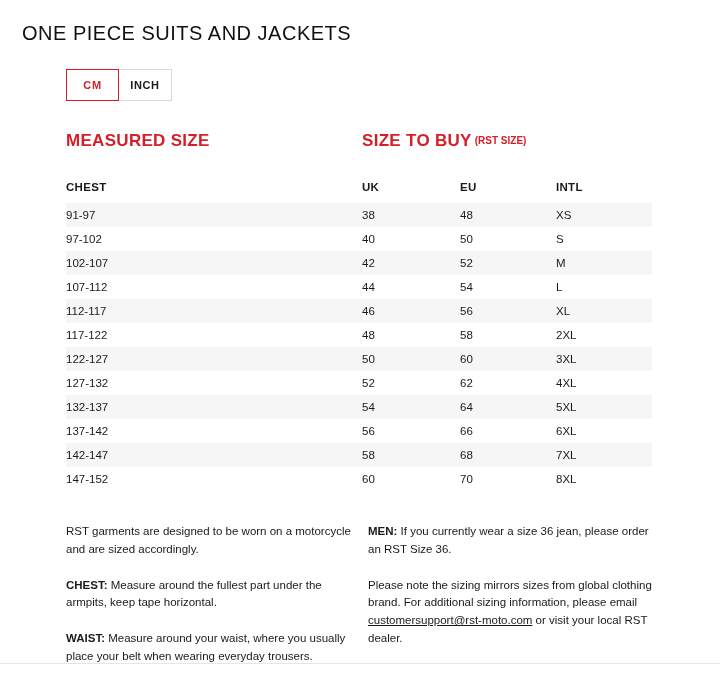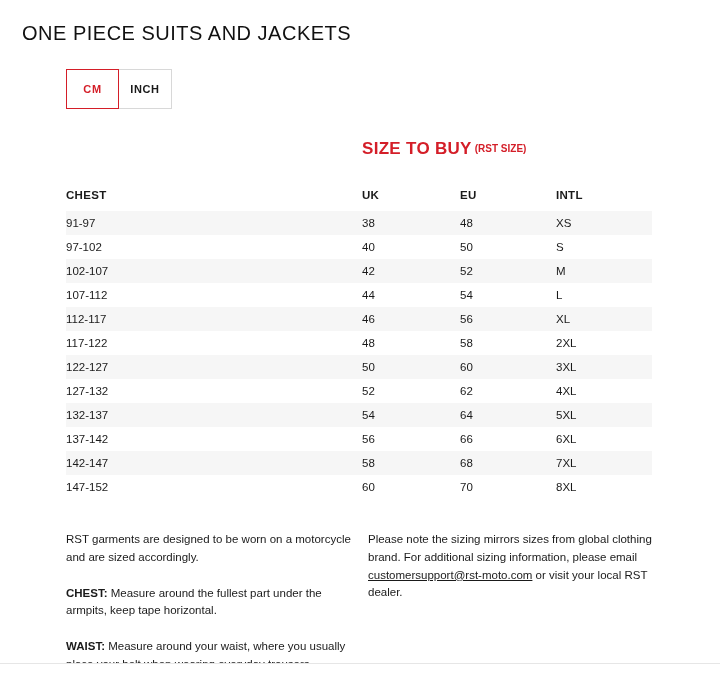--- a/index.html
+++ b/index.html
@@ -28,21 +28,21 @@
     color: #111111;
     padding: 22px 0 0 22px;
     text-transform: uppercase;
   }
   .unit-toggle {
     display: flex;
     margin: 24px 0 0 66px;
   }
   .unit-btn {
     width: 53px;
-    height: 40px;
+    height: 32px;
     display: flex;
     align-items: center;
     justify-content: center;
     font-size: 11px;
     font-weight: bold;
     letter-spacing: 0.6px;
     box-sizing: border-box;
     background: #ffffff;
     cursor: pointer;
   }
@@ -162,20 +162,21 @@
 <div class="page">
 
   <div class="title">ONE PIECE SUITS AND JACKETS</div>
 
   <div class="unit-toggle">
     <div class="unit-btn active">CM</div>
     <div class="unit-btn inactive">INCH</div>
   </div>
 
   <div class="headings">
+    <div class="heading-measured">MEASURED SIZE</div>
     <div class="heading-buy">
       <span>SIZE TO BUY</span><span class="sub">(RST SIZE)</span>
     </div>
   </div>
 
   <table class="size-table">
     <colgroup>
       <col class="c-chest">
       <col class="c-uk">
       <col class="c-eu">
@@ -265,19 +266,20 @@
     </tbody>
   </table>
 
   <div class="notes">
     <div class="notes-col">
       <p><span>RST garments are designed to be worn on a motorcycle and are sized accordingly.</span></p>
       <p><b>CHEST:</b><span> Measure around the fullest part under the armpits, keep tape horizontal.</span></p>
       <p><b>WAIST:</b><span> Measure around your waist, where you usually place your belt when wearing everyday trousers.</span></p>
     </div>
     <div class="notes-col">
+      <p><b>MEN:</b><span> If you currently wear a size 36 jean, please order an RST Size 36.</span></p>
       <p><span>Please note the sizing mirrors sizes from global clothing brand. For additional sizing information, please email </span><a class="email-link" href="#">customersupport@rst-moto.com</a><span> or visit your local RST dealer.</span></p>
     </div>
   </div>
 
   <div class="footer-bar"></div>
 
 </div>
 
 </body></html>

